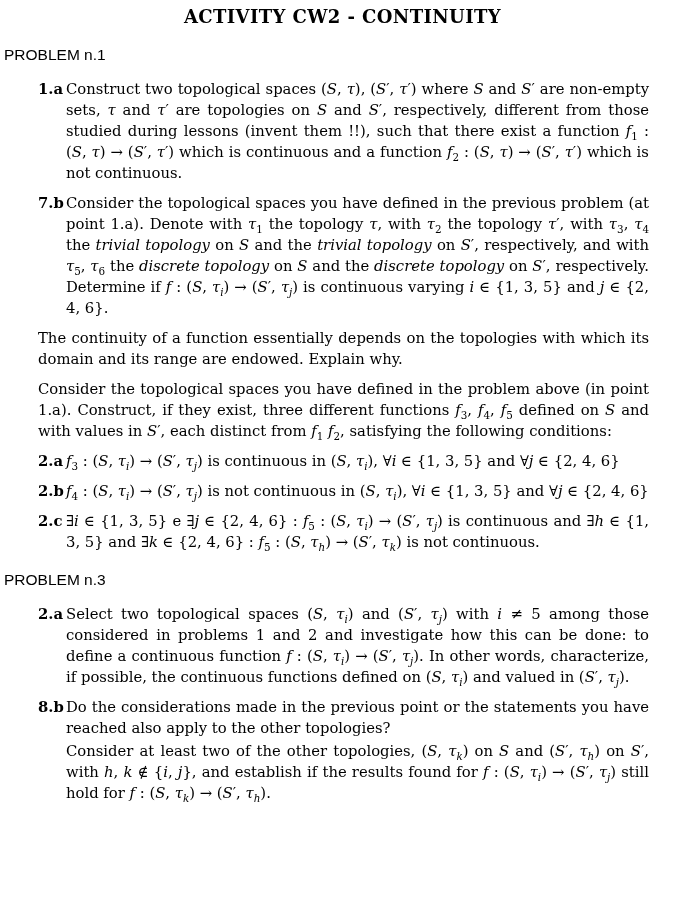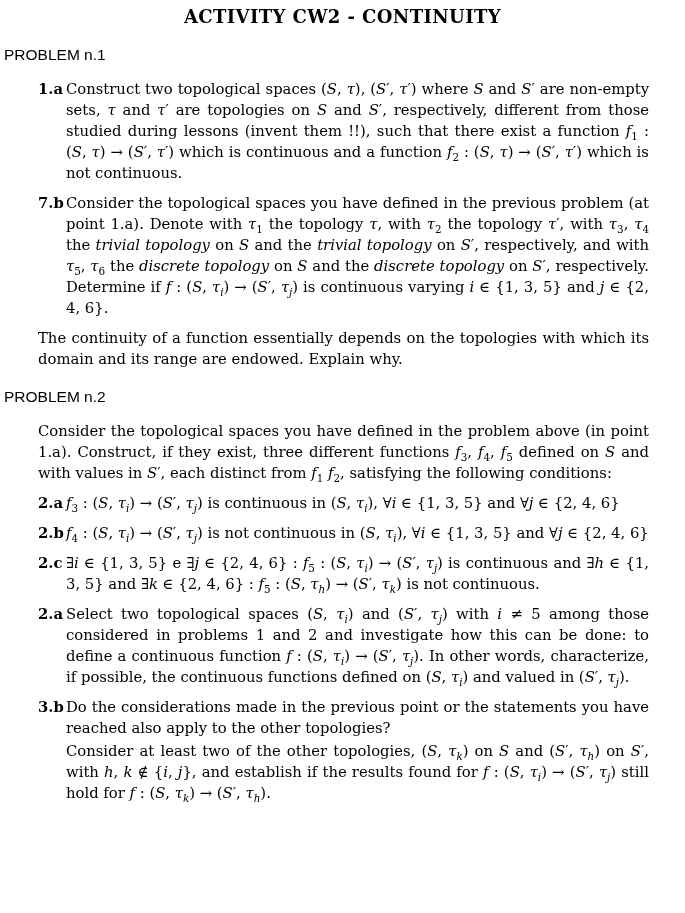--- a/index.html
+++ b/index.html
@@ -66,21 +66,20 @@
       <div class="item-label">7.b</div>
       <div class="item-text">
         <p class="para"><span>Consider the topological spaces you have defined in the previous problem (at point 1.a). Denote with </span><span class="mi">τ</span><sub>1</sub><span> the topology </span><span class="mi">τ</span><span>, with </span><span class="mi">τ</span><sub>2</sub><span> the topology </span><span class="mi">τ</span><span>′, with </span><span class="mi">τ</span><sub>3</sub><span>, </span><span class="mi">τ</span><sub>4</sub><span> the </span><span class="mi">trivial topology</span><span> on </span><span class="mi">S</span><span> and the </span><span class="mi">trivial topology</span><span> on </span><span class="mi">S</span><span>′, respectively, and with </span><span class="mi">τ</span><sub>5</sub><span>, </span><span class="mi">τ</span><sub>6</sub><span> the </span><span class="mi">discrete topology</span><span> on </span><span class="mi">S</span><span> and the </span><span class="mi">discrete topology</span><span> on </span><span class="mi">S</span><span>′, respectively. Determine if </span><span class="mi">f</span><span> : (</span><span class="mi">S</span><span>, </span><span class="mi">τ</span><sub class="mi">i</sub><span>) → (</span><span class="mi">S</span><span>′, </span><span class="mi">τ</span><sub class="mi">j</sub><span>) is continuous varying </span><span class="mi">i</span><span> ∈ {1, 3, 5} and </span><span class="mi">j</span><span> ∈ {2, 4, 6}.</span></p>
       </div>
     </div>
     <div class="block plain">
       <div class="item-text">
         <p class="para"><span>The continuity of a function essentially depends on the topologies with which its domain and its range are endowed. Explain why.</span></p>
       </div>
     </div>
-    <div class="problem-heading">PROBLEM n.2</div>
     <div class="block plain">
       <div class="item-text">
         <p class="para"><span>Consider the topological spaces you have defined in the problem above (in point 1.a). Construct, if they exist, three different functions </span><span class="mi">f</span><sub>3</sub><span>, </span><span class="mi">f</span><sub>4</sub><span>, </span><span class="mi">f</span><sub>5</sub><span> defined on </span><span class="mi">S</span><span> and with values in </span><span class="mi">S</span><span>′, each distinct from </span><span class="mi">f</span><sub>1</sub><span> </span><span class="mi">f</span><sub>2</sub><span>, satisfying the following conditions:</span></p>
       </div>
     </div>
     <div class="block labeled">
       <div class="item-label">2.a</div>
       <div class="item-text">
         <p class="para"><span class="mi">f</span><sub>3</sub><span> : (</span><span class="mi">S</span><span>, </span><span class="mi">τ</span><sub class="mi">i</sub><span>) → (</span><span class="mi">S</span><span>′, </span><span class="mi">τ</span><sub class="mi">j</sub><span>) is continuous in (</span><span class="mi">S</span><span>, </span><span class="mi">τ</span><sub class="mi">i</sub><span>), ∀</span><span class="mi">i</span><span> ∈ {1, 3, 5} and ∀</span><span class="mi">j</span><span> ∈ {2, 4, 6}</span></p>
       </div>
@@ -90,26 +89,27 @@
       <div class="item-text">
         <p class="para"><span class="mi">f</span><sub>4</sub><span> : (</span><span class="mi">S</span><span>, </span><span class="mi">τ</span><sub class="mi">i</sub><span>) → (</span><span class="mi">S</span><span>′, </span><span class="mi">τ</span><sub class="mi">j</sub><span>) is not continuous in (</span><span class="mi">S</span><span>, </span><span class="mi">τ</span><sub class="mi">i</sub><span>), ∀</span><span class="mi">i</span><span> ∈ {1, 3, 5} and ∀</span><span class="mi">j</span><span> ∈ {2, 4, 6}</span></p>
       </div>
     </div>
     <div class="block labeled">
       <div class="item-label">2.c</div>
       <div class="item-text">
         <p class="para"><span>∃</span><span class="mi">i</span><span> ∈ {1, 3, 5} e ∃</span><span class="mi">j</span><span> ∈ {2, 4, 6} : </span><span class="mi">f</span><sub>5</sub><span> : (</span><span class="mi">S</span><span>, </span><span class="mi">τ</span><sub class="mi">i</sub><span>) → (</span><span class="mi">S</span><span>′, </span><span class="mi">τ</span><sub class="mi">j</sub><span>) is continuous and ∃</span><span class="mi">h</span><span> ∈ {1, 3, 5} and ∃</span><span class="mi">k</span><span> ∈ {2, 4, 6} : </span><span class="mi">f</span><sub>5</sub><span> : (</span><span class="mi">S</span><span>, </span><span class="mi">τ</span><sub class="mi">h</sub><span>) → (</span><span class="mi">S</span><span>′, </span><span class="mi">τ</span><sub class="mi">k</sub><span>) is not continuous.</span></p>
       </div>
     </div>
+    <div class="problem-heading">PROBLEM n.3</div>
     <div class="block labeled">
       <div class="item-label">2.a</div>
       <div class="item-text">
         <p class="para"><span>Select two topological spaces (</span><span class="mi">S</span><span>, </span><span class="mi">τ</span><sub class="mi">i</sub><span>) and (</span><span class="mi">S</span><span>′, </span><span class="mi">τ</span><sub class="mi">j</sub><span>) with </span><span class="mi">i</span><span> ≠ 5 among those considered in problems 1 and 2 and investigate how this can be done: to define a continuous function </span><span class="mi">f</span><span> : (</span><span class="mi">S</span><span>, </span><span class="mi">τ</span><sub class="mi">i</sub><span>) → (</span><span class="mi">S</span><span>′, </span><span class="mi">τ</span><sub class="mi">j</sub><span>). In other words, characterize, if possible, the continuous functions defined on (</span><span class="mi">S</span><span>, </span><span class="mi">τ</span><sub class="mi">i</sub><span>) and valued in (</span><span class="mi">S</span><span>′, </span><span class="mi">τ</span><sub class="mi">j</sub><span>).</span></p>
       </div>
     </div>
     <div class="block labeled">
-      <div class="item-label">3.b</div>
+      <div class="item-label">8.b</div>
       <div class="item-text">
         <p class="para"><span>Do the considerations made in the previous point or the statements you have reached also apply to the other topologies?</span></p>
         <p class="para"><span>Consider at least two of the other topologies, (</span><span class="mi">S</span><span>, </span><span class="mi">τ</span><sub class="mi">k</sub><span>) on </span><span class="mi">S</span><span> and (</span><span class="mi">S</span><span>′, </span><span class="mi">τ</span><sub class="mi">h</sub><span>) on </span><span class="mi">S</span><span>′, with </span><span class="mi">h</span><span>, </span><span class="mi">k</span><span> ∉ {</span><span class="mi">i</span><span>, </span><span class="mi">j</span><span>}, and establish if the results found for </span><span class="mi">f</span><span> : (</span><span class="mi">S</span><span>, </span><span class="mi">τ</span><sub class="mi">i</sub><span>) → (</span><span class="mi">S</span><span>′, </span><span class="mi">τ</span><sub class="mi">j</sub><span>) still hold for </span><span class="mi">f</span><span> : (</span><span class="mi">S</span><span>, </span><span class="mi">τ</span><sub class="mi">k</sub><span>) → (</span><span class="mi">S</span><span>′, </span><span class="mi">τ</span><sub class="mi">h</sub><span>).</span></p>
       </div>
     </div>
   </main>
 
 </body></html>

